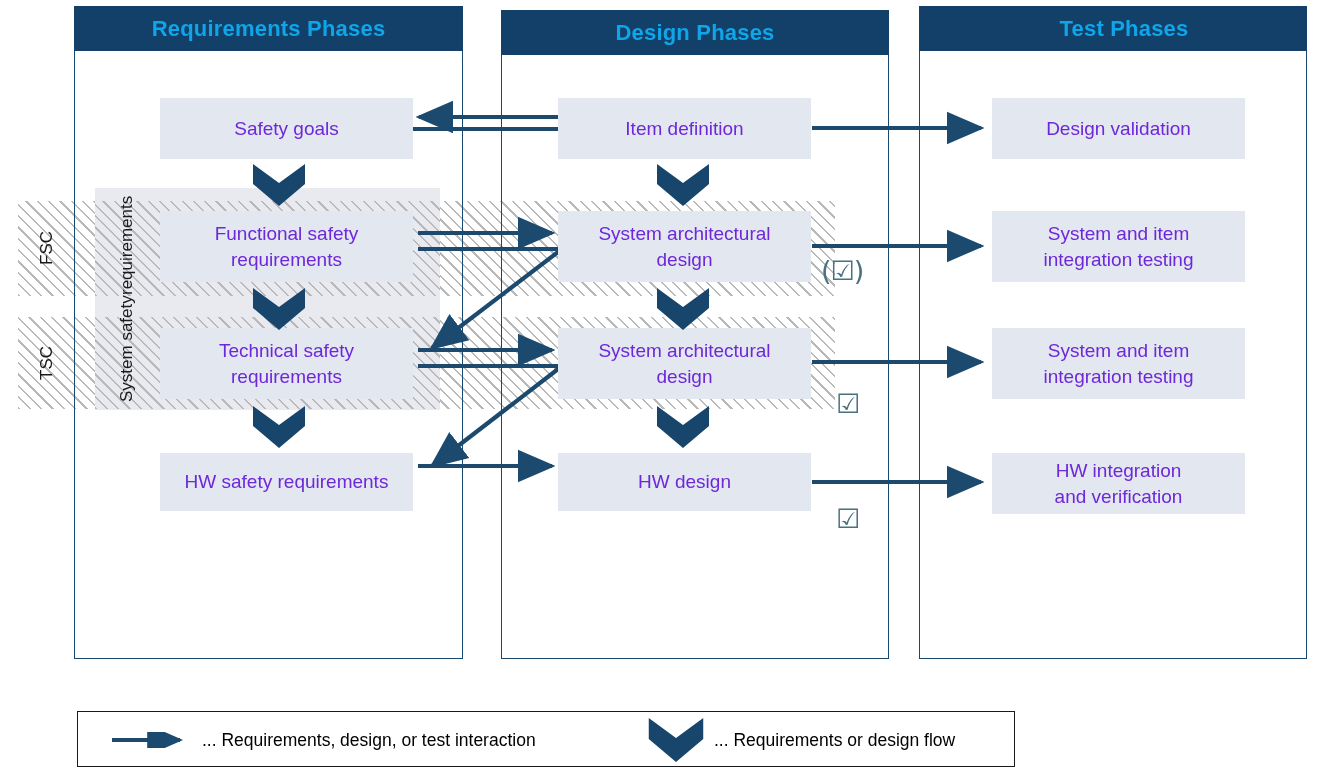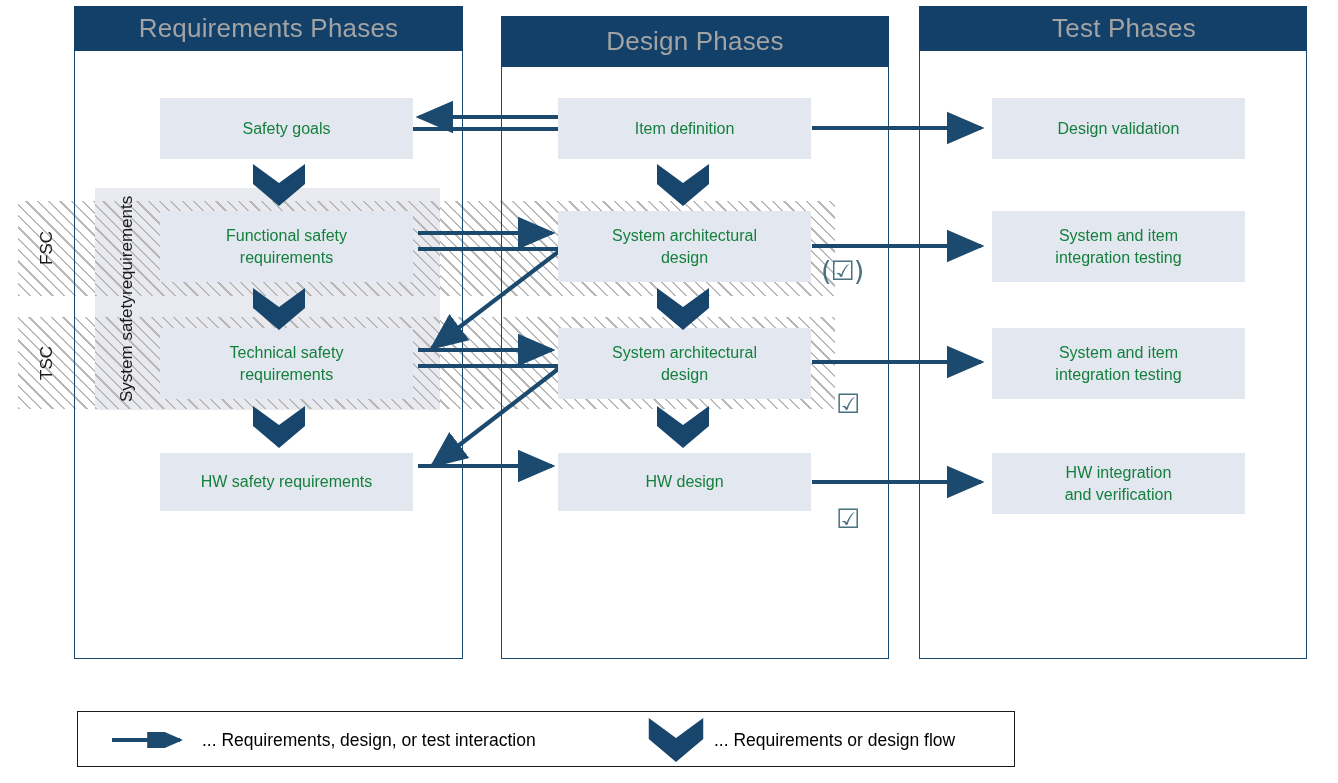--- a/index.html
+++ b/index.html
@@ -15,25 +15,26 @@
   .col-frame{
     position:absolute;
     border:1.5px solid #19486f;
     border-top:none;
     background:transparent;
     box-sizing:border-box;
   }
   .col-head{
     position:absolute;
     background:#124069;
-    color:#a3a3a3;
-    display:flex;align-items:center;justify-content:center;
-    font-size:26px;
+    color:#0ea5e9;
+    display:flex;align-items:center;justify-content:center;
+    font-size:22px;
     letter-spacing:.2px;
     box-sizing:border-box;
+    font-weight:bold;
   }
 
   
   .hatch{
     position:absolute;
     box-sizing:border-box;
     background-image:repeating-linear-gradient(
         45deg,
         #b9b9b9 0px, #b9b9b9 1.6px,
         rgba(255,255,255,0) 1.6px, rgba(255,255,255,0) 8px);
@@ -65,23 +66,23 @@
     color:#1a1a1a;
     display:flex;align-items:center;justify-content:center;
   }
 
   
   .pbox{
     position:absolute;
     background:#e3e7f0;
     display:flex;align-items:center;justify-content:center;
     text-align:center;
-    font-size:16px;
+    font-size:19px;
     line-height:1.32;
-    color:#15803d;
+    color:#6d28d9;
     box-sizing:border-box;
     padding:13px 8px;
   }
 
   
   .chev{position:absolute;}
   .chev svg{display:block;}
 
   
   #lines{position:absolute;left:0;top:0;width:1338px;height:783px;pointer-events:none;}
@@ -129,21 +130,21 @@
   <div class="ssr-label" style="left:100px;top:188px;width:55px;height:222px;">
     <span>System safety</span>
     <span>requirements</span>
   </div>
 
   <div class="col-frame" style="left:74px;top:50px;width:389px;height:609px;"></div>
   <div class="col-frame" style="left:501px;top:50px;width:388px;height:609px;"></div>
   <div class="col-frame" style="left:919px;top:50px;width:388px;height:609px;"></div>
 
   <div class="col-head" style="left:74px;top:6px;width:389px;height:45px;">Requirements Phases</div>
-  <div class="col-head" style="left:501px;top:16px;width:388px;height:51px;">Design Phases</div>
+  <div class="col-head" style="left:501px;top:10px;width:388px;height:45px;">Design Phases</div>
   <div class="col-head" style="left:919px;top:6px;width:388px;height:45px;padding-left:22px;">Test Phases</div>
 
   <svg id="lines" viewBox="0 0 1338 783" xmlns="http://www.w3.org/2000/svg">
     <defs>
       <marker id="ah" markerWidth="9" markerHeight="9" refX="8.2" refY="4.5" orient="auto" markerUnits="strokeWidth">
         <path d="M0,0.6 L9,4.5 L0,8.4 Z" fill="#1b4a6e"></path>
       </marker>
     </defs>
     <g stroke="#1b4a6e" stroke-width="4.2" fill="none">
 

